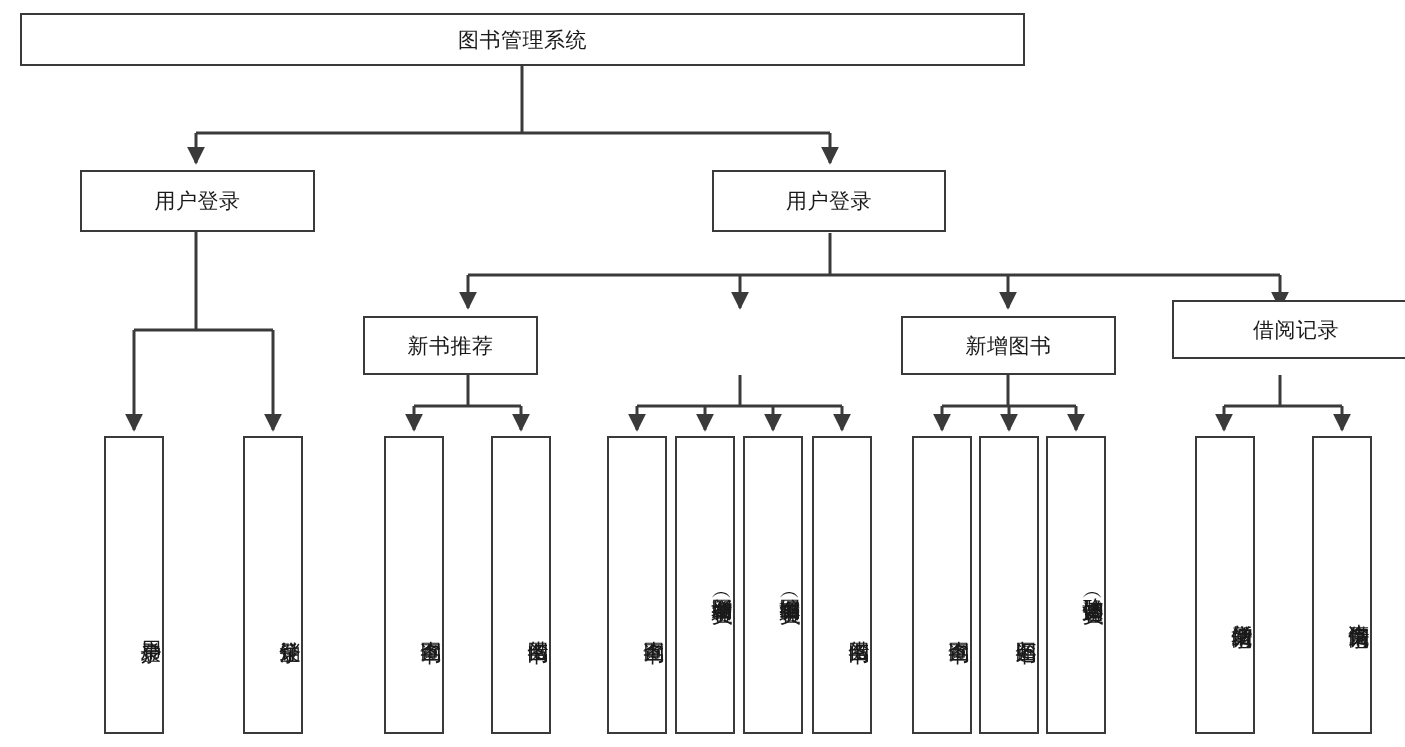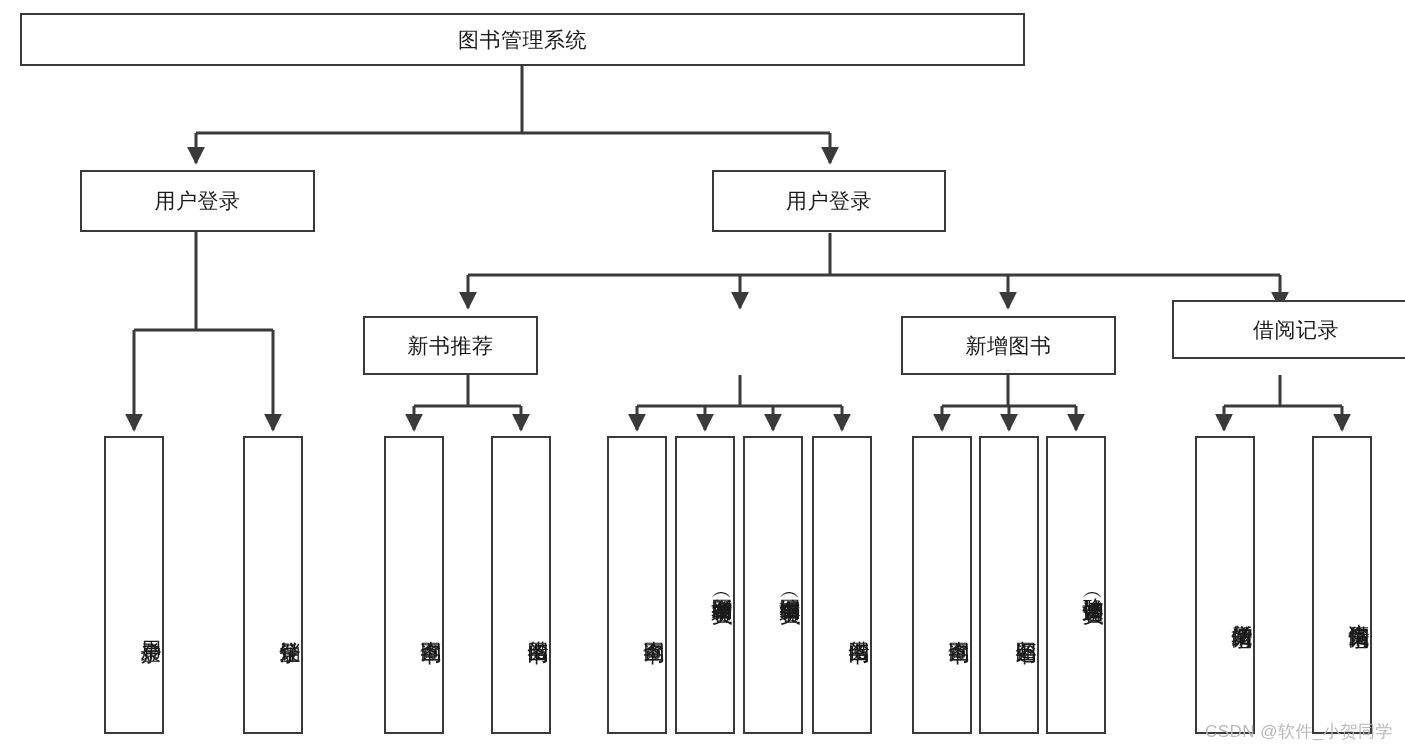--- a/index.html
+++ b/index.html
@@ -179,15 +179,14 @@
     <span class="label">确认归还（管理员）</span>
   </div>
 
   <div class="node vert" style="left:1195px; top:436px; width:60px; height:298px; padding-top:56px;">
     <span class="label">新增借阅记录</span>
   </div>
   <div class="node vert" style="left:1312px; top:436px; width:60px; height:298px; padding-top:56px;">
     <span class="label">查询借阅记录</span>
   </div>
 
-  <div class="watermark">CSDN @软件_小贺同学</div>
 
 </div>
 
 </body></html>

